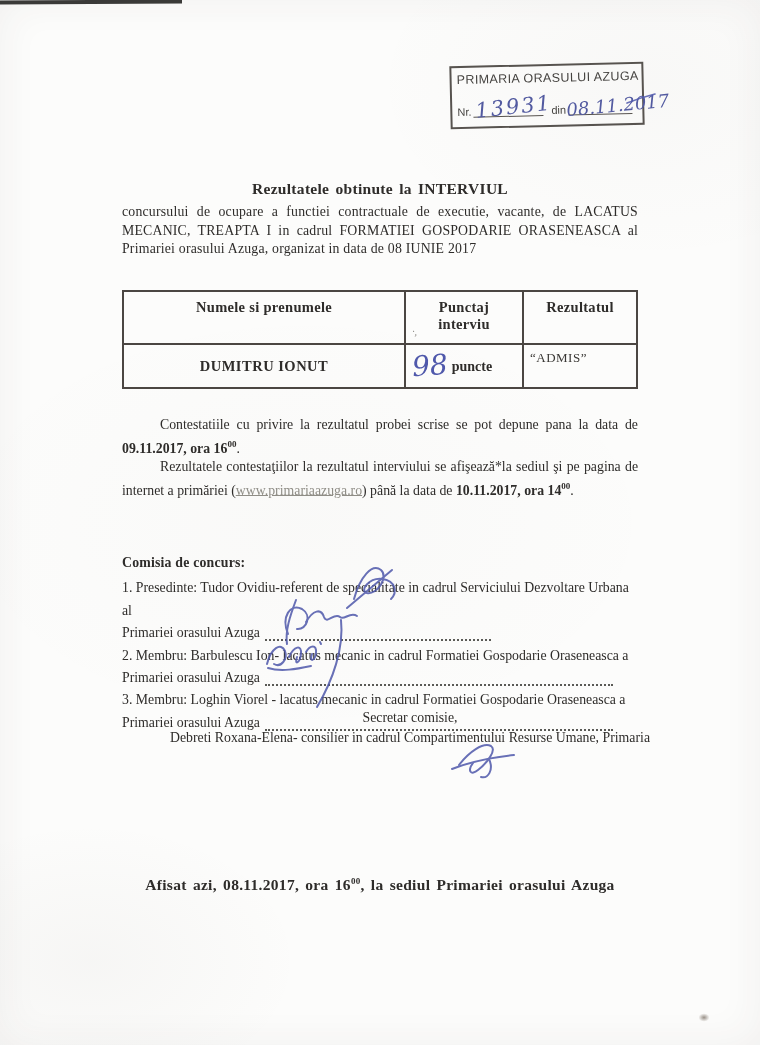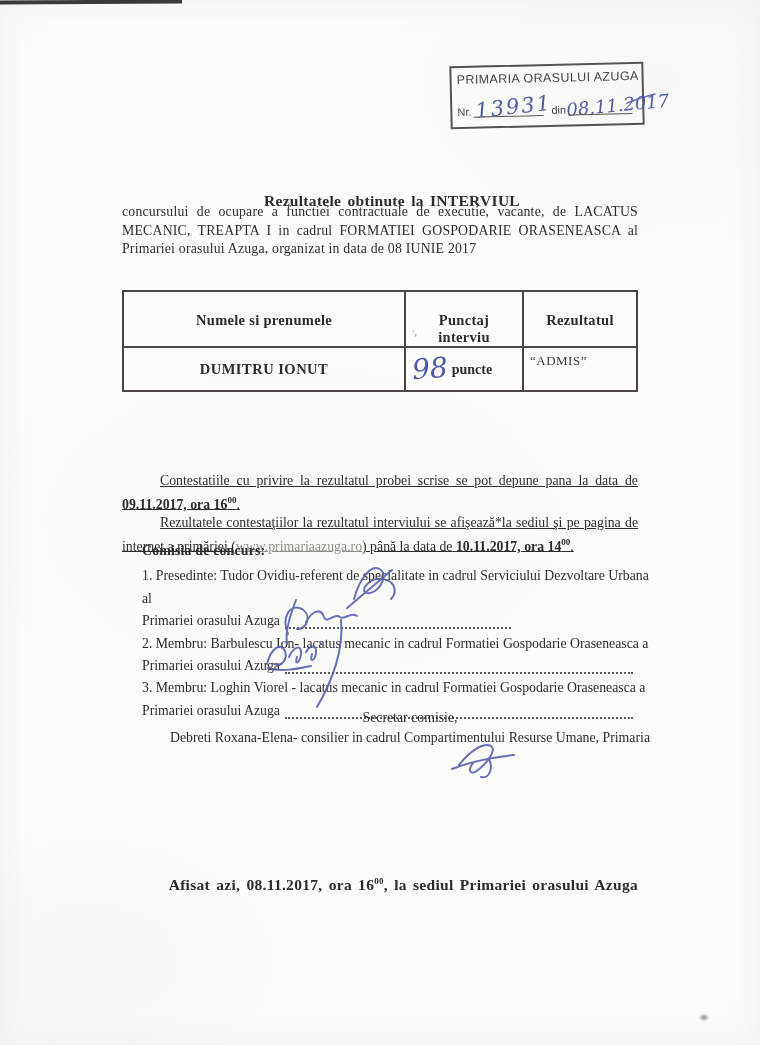--- a/index.html
+++ b/index.html
@@ -34,60 +34,60 @@
   .stamp-line.nr-line{width:70px;margin-left:2px;}
   .stamp-line.din-line{width:64px;margin-left:2px;}
   .stamp-label.din{margin-left:8px;}
   .ink{font-family:"DejaVu Serif",serif;font-style:italic;color:#525aa0;line-height:1;}
   .ink.nr-val{position:absolute;left:2px;bottom:-2px;font-size:21px;letter-spacing:2px;
     transform:rotate(-5deg);white-space:nowrap;}
   .ink.din-val{position:absolute;left:-2px;bottom:-1px;font-size:18px;letter-spacing:0px;
     transform:rotate(-4deg);white-space:nowrap;}
 
   
-  .title{position:absolute;left:122px;width:516px;top:180px;margin:12px;
+  .title{position:absolute;left:122px;width:516px;top:180px;margin:0;
     font-size:15.5px;font-weight:bold;text-align:center;letter-spacing:.3px;word-spacing:2px;}
   .intro{top:203px;margin:0;font-size:13.8px;line-height:18.5px;
     text-align:justify;letter-spacing:.2px;}
 
   
   .rtable{position:absolute;left:122px;top:290px;border-collapse:collapse;table-layout:fixed;}
   .rtable td,.rtable th{border:2px solid #4b4642;padding:0 6px;vertical-align:top;}
-  .rtable th{font-size:14.5px;font-weight:bold;text-align:center;padding-top:20px;letter-spacing:.3px;margin-top:48px;}
+  .rtable th{font-size:14.5px;font-weight:bold;text-align:center;padding-top:7px;letter-spacing:.3px;margin-top:48px;}
   th.c1{width:268px;} th.c2{width:104px;} th.c3{width:100px;}
   tr.hdr{height:53px;} tr.dat{height:44px;}
   td.name{font-size:14.5px;font-weight:bold;text-align:center;vertical-align:middle;letter-spacing:.5px;}
   td.score{vertical-align:middle;white-space:nowrap;}
   .ink98{display:inline-block;font-family:"DejaVu Serif",serif;font-style:italic;
     font-size:28px;color:#4f58ab;transform:rotate(-4deg);line-height:1;
     margin:-8px 4px -6px 0;vertical-align:middle;}
   .puncte{font-weight:bold;font-size:14px;}
   td.result{font-size:13px;padding-top:5px;letter-spacing:.5px;color:#3a3835;}
   .hdr-mark{position:absolute;left:412px;top:326px;font-size:10px;color:#8a8782;transform:rotate(12deg);}
 
   
-  .contest{top:472px;text-decoration:underline;}
+  .contest{top:416px;}
   .contest p{margin:0;font-size:13.8px;line-height:18.7px;text-align:justify;text-indent:38px;}
   .b{font-weight:bold;}
   .sup{font-weight:bold;font-size:9px;vertical-align:super;}
   .link{color:#8f8d86;text-decoration:underline;}
 
   
-  .commission{top:540px;font-size:13.8px;margin-left:20px;}
+  .commission{top:552px;font-size:13.8px;}
   .commission .head{margin:0 0 3px 0;font-weight:bold;letter-spacing:.2px;}
   .commission p{margin:0;line-height:22.4px;}
   .mline2{display:flex;align-items:center;}
   .leader{border-bottom:2px dotted #5a5a56;height:13px;margin-left:5px;flex:none;}
   .leader.w1{width:226px;} .leader.w2{width:348px;} .leader.w3{width:348px;}
   .leader.ws{width:92px;display:inline-block;vertical-align:baseline;}
 
   
   .secretary{top:708px;text-align:center;font-size:13.8px;line-height:20px;padding-left:30px;}
   .secretary p{margin:0;}
-  .footer{top:876px;margin:0;text-align:right;font-size:15.5px;font-weight:bold;
+  .footer{top:876px;margin:0;text-align:center;font-size:15.5px;font-weight:bold;
     letter-spacing:.3px;word-spacing:2px;}
 
   .ink-overlay{position:absolute;left:0;top:0;pointer-events:none;}
 </style>
 </head>
 <body>
 
 <div class="page">
 
   <div class="artifact-top"></div>

